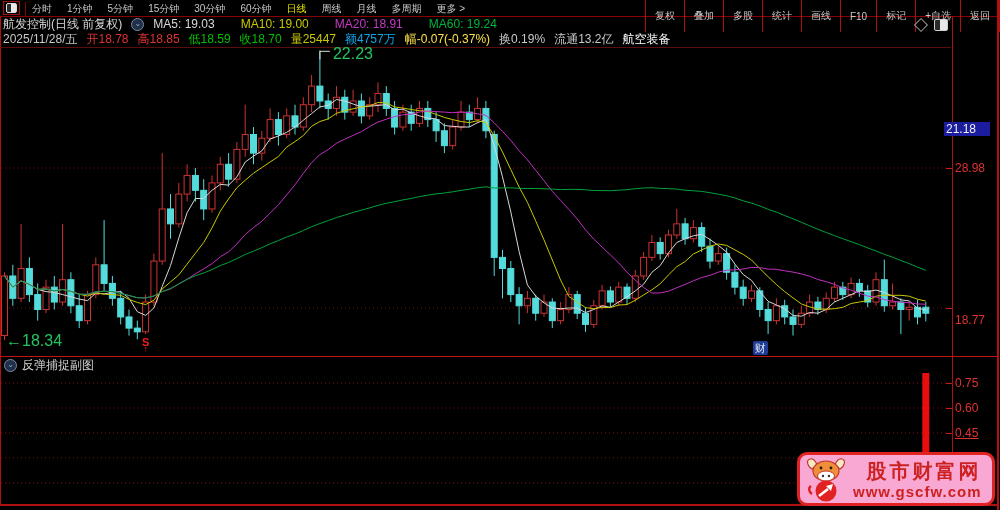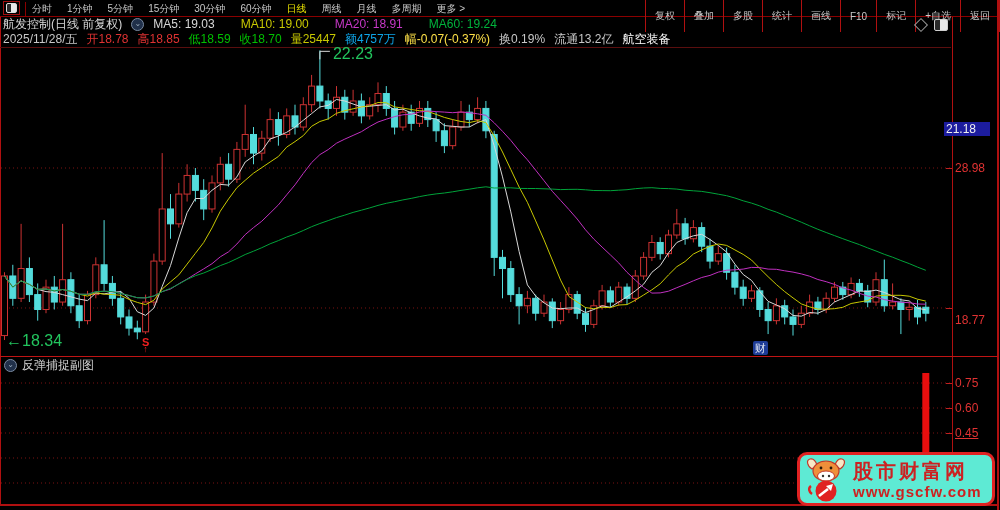--- a/index.html
+++ b/index.html
@@ -39,22 +39,22 @@
   .axis-label.hl{left:944px;background:#1c1c9e;color:#f0f0f0;padding:0 2px;width:42px;}
   .tick{position:absolute;left:946px;width:6px;height:1px;background:#c02020;}
   .chart-anno{position:absolute;color:#22c55e;font-size:16px;white-space:nowrap;}
   .sig-marker{position:absolute;color:#f02020;font-size:11px;font-weight:bold;text-align:center;line-height:8px;}
   .sig-marker .arrow{font-size:9px;display:block;line-height:7px;}
   .report-badge{position:absolute;background:#1e3c96;color:#e8eef8;font-size:11px;width:15px;height:14px;
                 line-height:14px;text-align:center;border-radius:2px;}
   .sub-label-row{position:absolute;left:0;top:357px;height:17px;display:flex;align-items:center;gap:5px;
                  padding-left:4px;color:#d0d0d0;font-size:12px;}
   
-  .logo{position:absolute;left:797px;top:452px;width:192px;height:48px;background:#5eead4;
-        border:3px solid #e02222;border-radius:10px;display:flex;align-items:center;z-index:10;}
+  .logo{position:absolute;left:797px;top:452px;width:192px;height:48px;background:#f9a8d4;
+        border:3px solid #e02222;border-radius:10px;display:flex;align-items:center;z-index:10;text-align:right;}
   .logo-text{display:flex;flex-direction:column;margin-left:2px;}
   .logo-name{color:#cc2222;font-size:20px;font-weight:bold;letter-spacing:3px;line-height:24px;}
   .logo-url{color:#cc2222;font-size:15px;font-weight:bold;line-height:17px;letter-spacing:1px;}
 </style>
 </head>
 <body>
 
 <div id="screen">
 
   <div class="toolbar">

